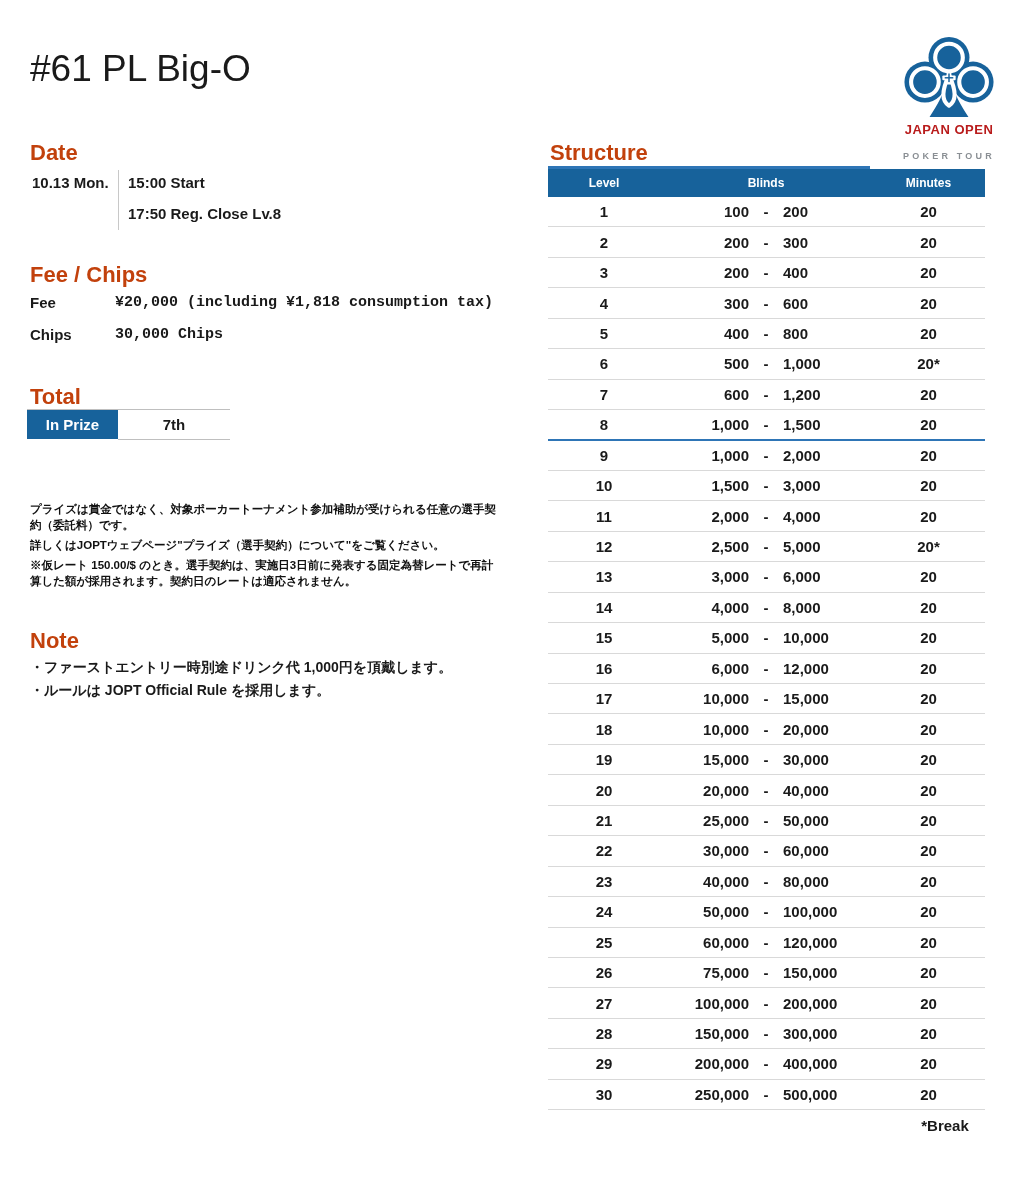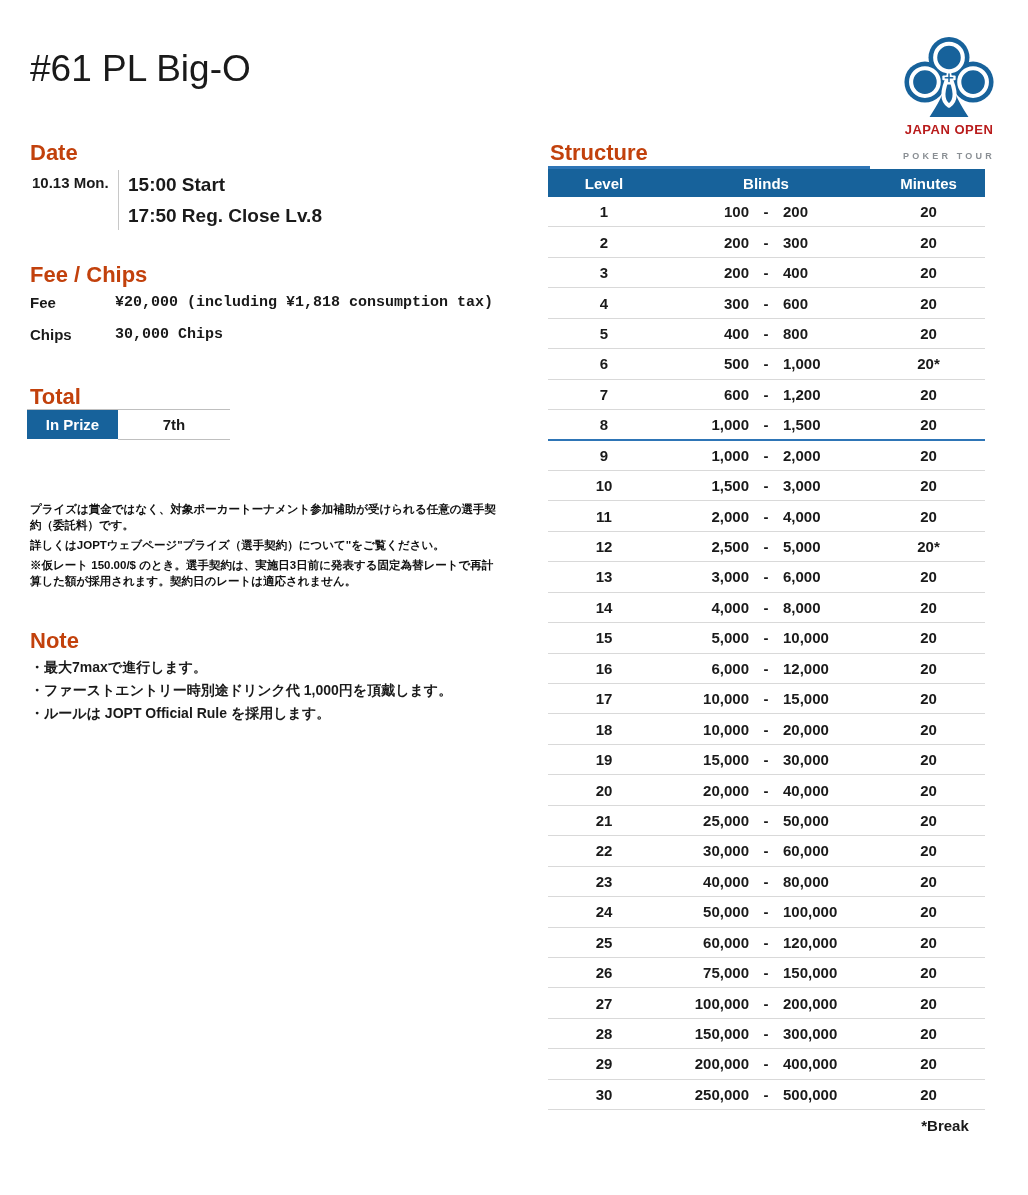--- a/index.html
+++ b/index.html
@@ -7,21 +7,21 @@
         font-family:"Liberation Sans",sans-serif;color:#1a1a1a;}
 
   .title{position:absolute;left:30px;top:48px;font-size:37px;font-weight:500;letter-spacing:0;}
 
   .sec-heading{position:absolute;font-size:22px;font-weight:700;color:#c2410c;}
 
   
   .date-text{position:absolute;left:32px;top:174px;font-size:15px;font-weight:700;}
   .date-vline{position:absolute;left:118px;top:170px;width:1px;height:60px;background:#c8c8c8;}
   .date-times{position:absolute;left:128px;top:174px;}
-  .date-times div{height:31px;font-size:19px;font-weight:700;}
+  .date-times div{height:31px;font-size:15px;font-weight:700;}
 
   
   .fee-rows{position:absolute;left:30px;top:294px;width:470px;}
   .fee-row{display:flex;height:32px;align-items:flex-start;}
   .fee-label{width:85px;font-size:15px;font-weight:700;}
   .fee-value{flex:1;font-size:15px;font-weight:700;font-family:Liberation Mono, monospace;}
 
   
   .prize-table{position:absolute;left:27px;top:409px;width:203px;border-top:1px solid #bfbfbf;}
   .prize-row{display:flex;height:30px;}
@@ -35,21 +35,21 @@
   .disclaimer p{margin:0 0 4px 0;font-size:11.5px;line-height:16px;font-weight:700;color:#111;}
 
   
   .note-list{position:absolute;left:30px;top:656px;width:480px;}
   .note-list div{font-size:14px;line-height:23px;font-weight:700;}
 
   
   .accent-line{position:absolute;left:548px;top:166px;width:322px;height:3px;background:#2E75B6;}
   .stable{position:absolute;left:548px;top:169px;width:437px;}
   .shead{display:flex;height:28px;background:#17629B;color:#ffffff;align-items:center;
-         font-size:15px;font-weight:700;}
+         font-size:12px;font-weight:700;}
   .srow{display:flex;height:30.45px;align-items:center;border-bottom:1px solid #d9d9d9;
         font-size:15px;font-weight:700;box-sizing:border-box;}
   .srow.reg-close{border-bottom:2px solid #2E75B6;}
   .c-level{width:112px;text-align:center;}
   .c-blinds{width:212px;display:flex;align-items:center;}
   .c-blinds .sb{flex:1;text-align:right;}
   .c-blinds .dash{width:34px;text-align:center;}
   .c-blinds .bb{flex:1;text-align:left;}
   .c-min{width:113px;text-align:center;}
   .footnote{position:absolute;left:880px;top:1117px;width:130px;text-align:center;
@@ -124,21 +124,20 @@
     </div>
 
   <div class="disclaimer">
       <p>プライズは賞金ではなく、対象ポーカートーナメント参加補助が受けられる任意の選手契約（委託料）です。</p>
       <p>詳しくはJOPTウェブページ"プライズ（選手契約）について"をご覧ください。</p>
       <p>※仮レート 150.00/$ のとき。選手契約は、実施日3日前に発表する固定為替レートで再計算した額が採用されます。契約日のレートは適応されません。</p>
     </div>
 
   <div class="sec-heading" style="left:30px;top:628px;">Note</div>
   <div class="note-list">
-      <div>・最大7maxで進行します。</div>
       <div>・ファーストエントリー時別途ドリンク代 1,000円を頂戴します。</div>
       <div>・ルールは JOPT Official Rule を採用します。</div>
     </div>
 
   <div class="sec-heading" style="left:550px;top:140px;">Structure</div>
   <div class="accent-line"></div>
   <div class="stable">
     <div class="shead">
       <div class="c-level">Level</div>
       <div class="c-blinds" style="justify-content:center;">Blinds</div>

